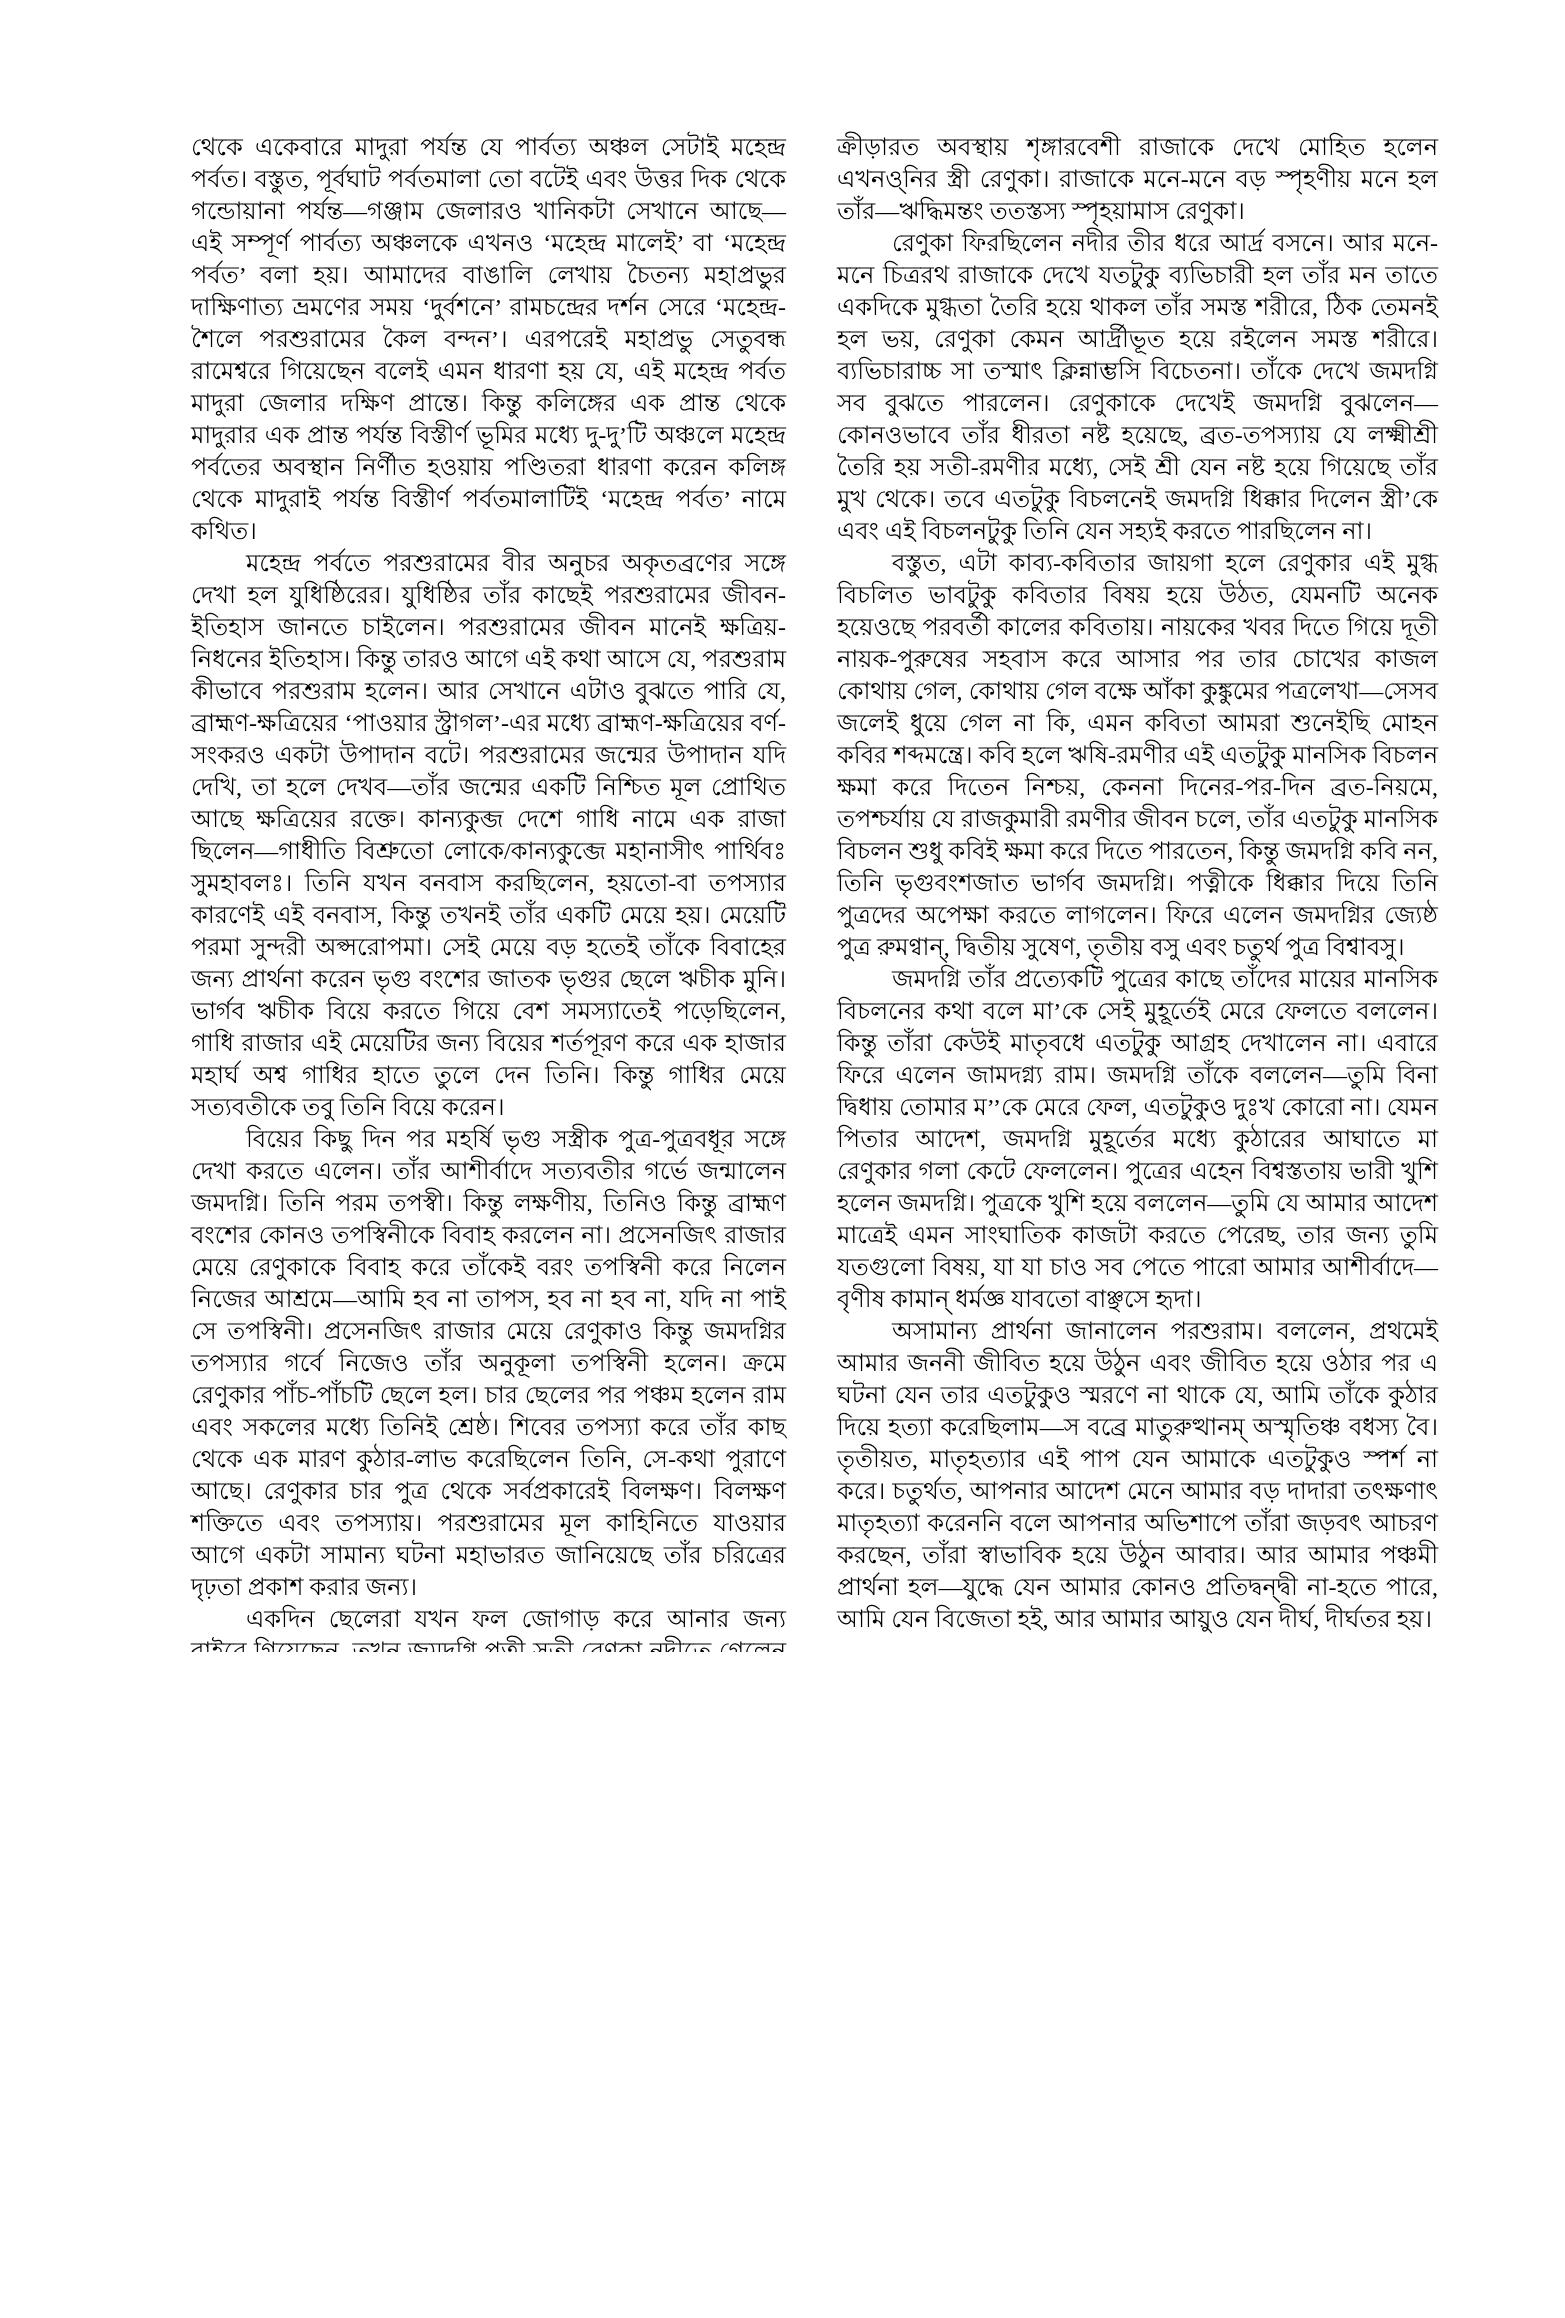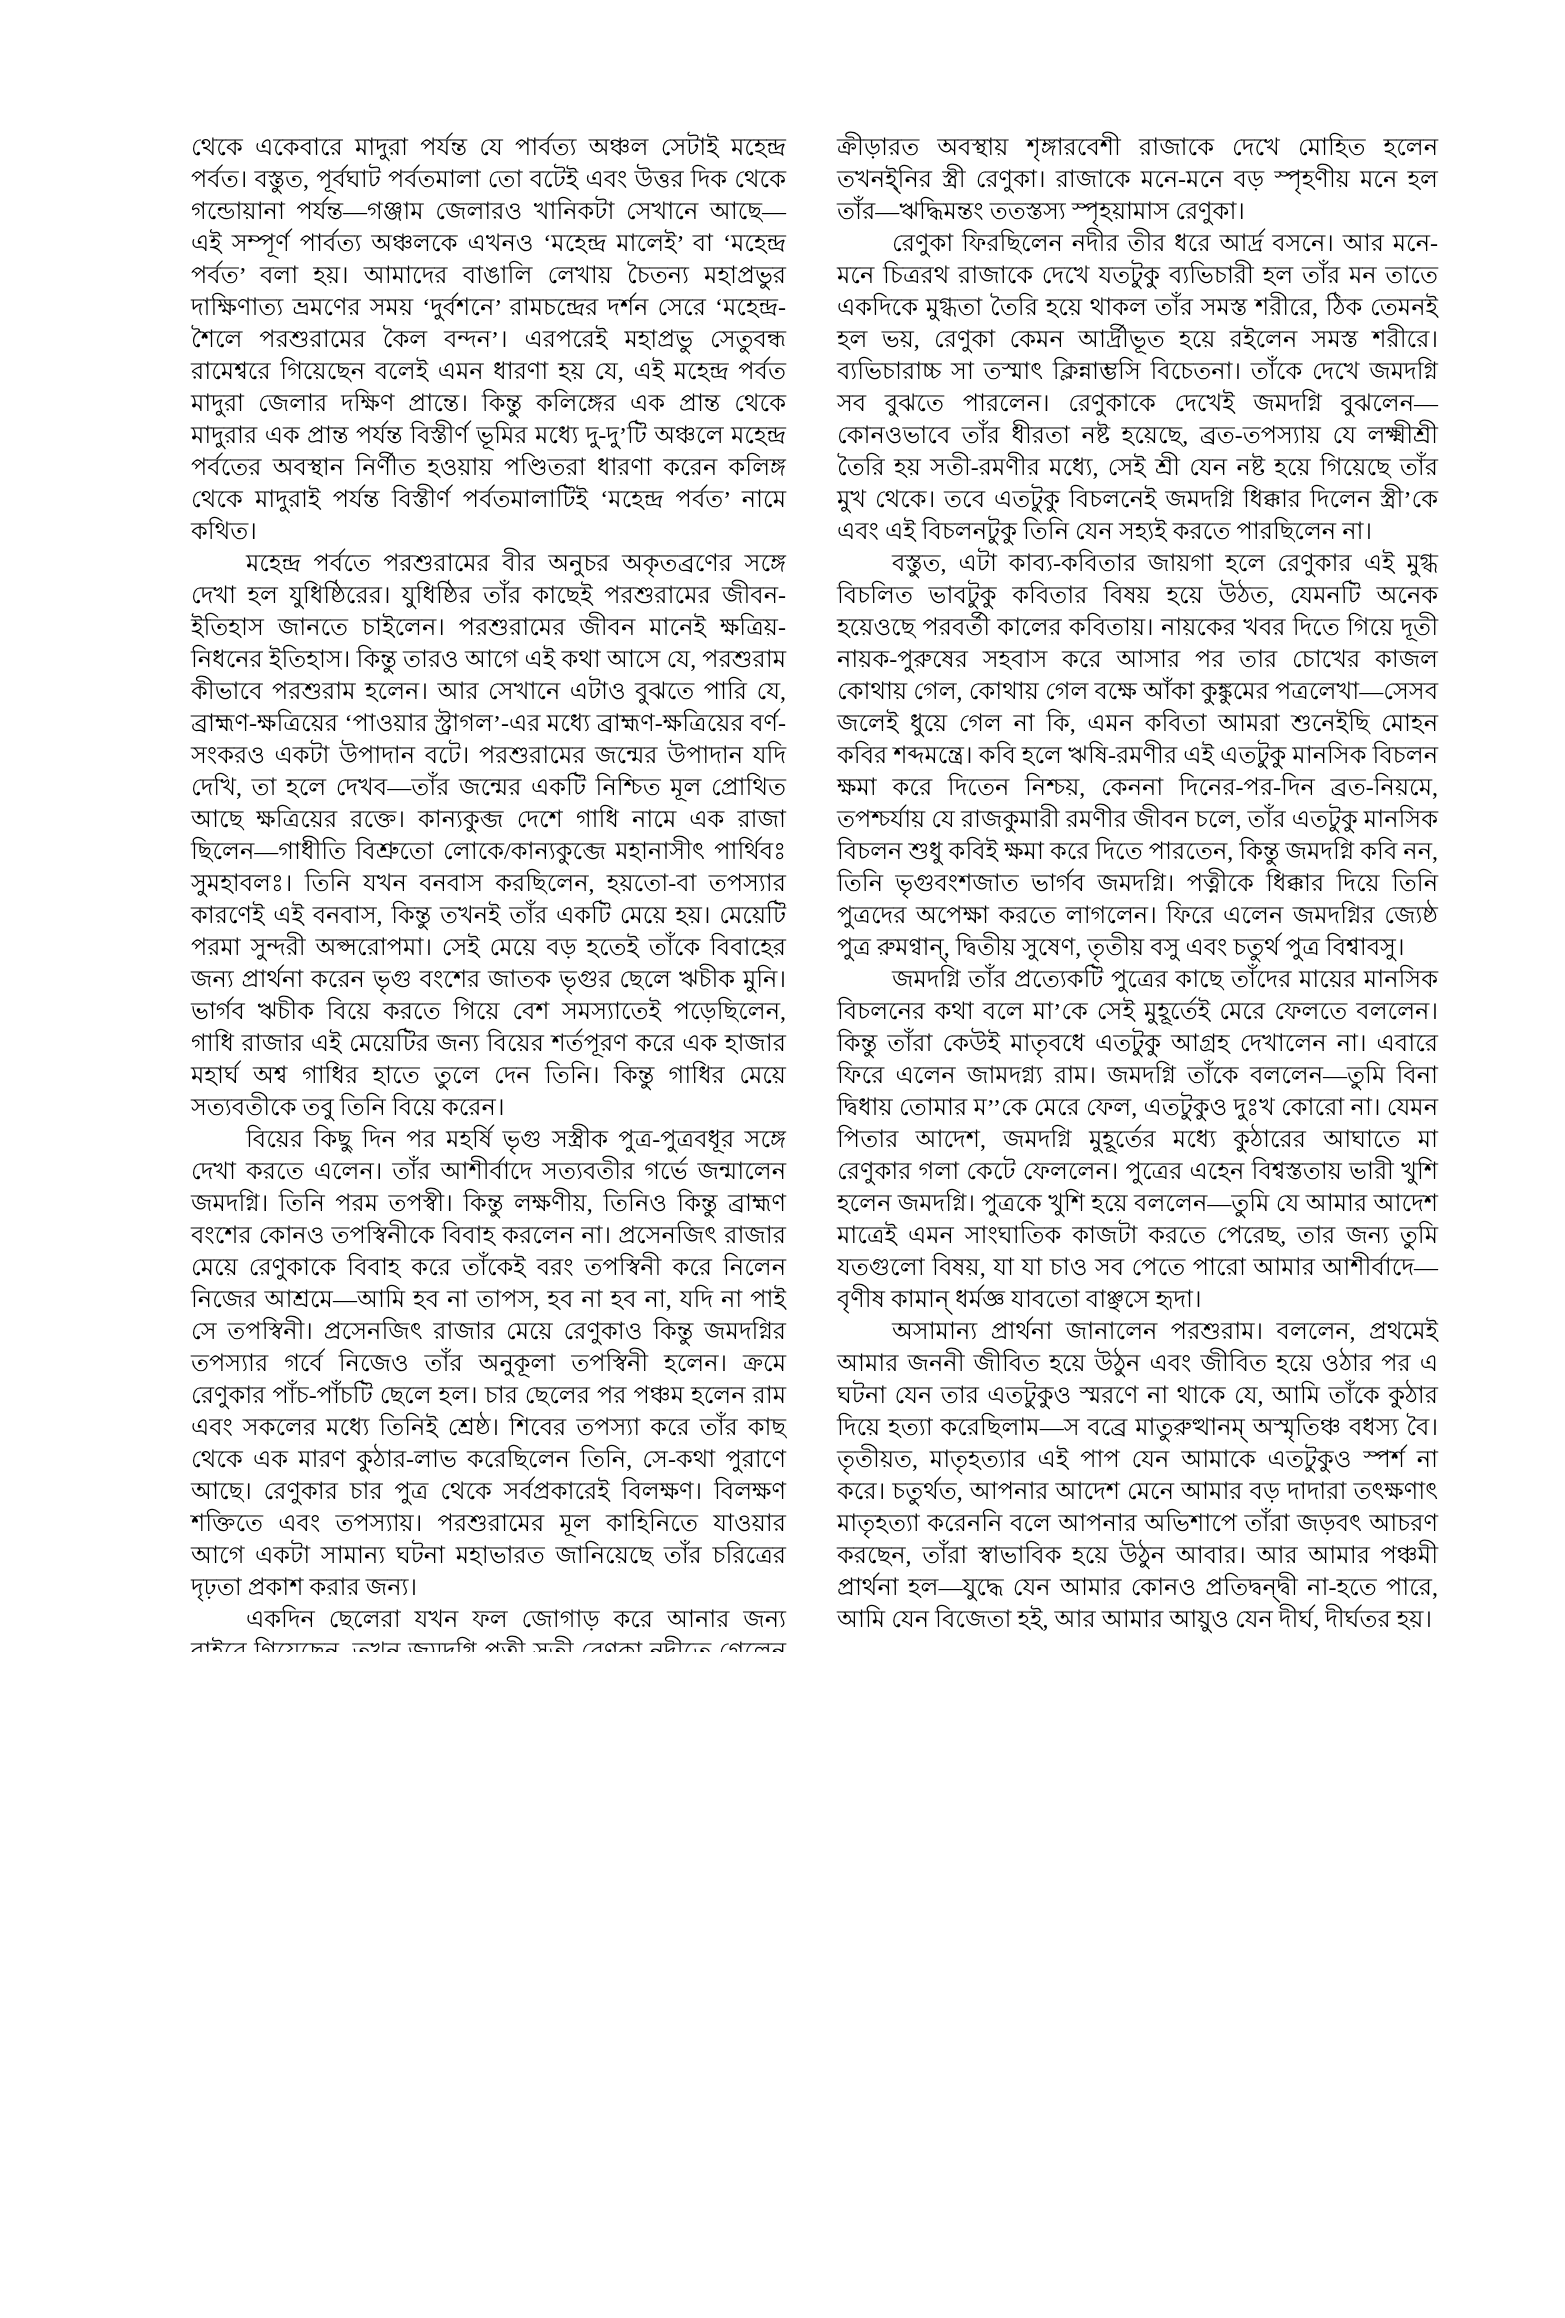--- a/index.html
+++ b/index.html
@@ -68,21 +68,21 @@
 <div class="page">
 
   <div class="col col-left">
     <p>থেকে একেবারে মাদুরা পর্যন্ত যে পার্বত্য অঞ্চল সেটাই মহেন্দ্র পর্বত। বস্তুত, পূর্বঘাট পর্বতমালা তো বটেই এবং উত্তর দিক থেকে গন্ডোয়ানা পর্যন্ত—গঞ্জাম জেলারও খানিকটা সেখানে আছে—এই সম্পূর্ণ পার্বত্য অঞ্চলকে এখনও ‘মহেন্দ্র মালেই’ বা ‘মহেন্দ্র পর্বত’ বলা হয়। আমাদের বাঙালি লেখায় চৈতন্য মহাপ্রভুর দাক্ষিণাত্য ভ্রমণের সময় ‘দুর্বশনে’ রামচন্দ্রের দর্শন সেরে ‘মহেন্দ্র-শৈলে পরশুরামের কৈল বন্দন’। এরপরেই মহাপ্রভু সেতুবন্ধ রামেশ্বরে গিয়েছেন বলেই এমন ধারণা হয় যে, এই মহেন্দ্র পর্বত মাদুরা জেলার দক্ষিণ প্রান্তে। কিন্তু কলিঙ্গের এক প্রান্ত থেকে মাদুরার এক প্রান্ত পর্যন্ত বিস্তীর্ণ ভূমির মধ্যে দু-দু’টি অঞ্চলে মহেন্দ্র পর্বতের অবস্থান নির্ণীত হওয়ায় পণ্ডিতরা ধারণা করেন কলিঙ্গ থেকে মাদুরাই পর্যন্ত বিস্তীর্ণ পর্বতমালাটিই ‘মহেন্দ্র পর্বত’ নামে কথিত।</p>
     <p class="indent">মহেন্দ্র পর্বতে পরশুরামের বীর অনুচর অকৃতব্রণের সঙ্গে দেখা হল যুধিষ্ঠিরের। যুধিষ্ঠির তাঁর কাছেই পরশুরামের জীবন-ইতিহাস জানতে চাইলেন। পরশুরামের জীবন মানেই ক্ষত্রিয়-নিধনের ইতিহাস। কিন্তু তারও আগে এই কথা আসে যে, পরশুরাম কীভাবে পরশুরাম হলেন। আর সেখানে এটাও বুঝতে পারি যে, ব্রাহ্মণ-ক্ষত্রিয়ের ‘পাওয়ার স্ট্রাগল’-এর মধ্যে ব্রাহ্মণ-ক্ষত্রিয়ের বর্ণ-সংকরও একটা উপাদান বটে। পরশুরামের জন্মের উপাদান যদি দেখি, তা হলে দেখব—তাঁর জন্মের একটি নিশ্চিত মূল প্রোথিত আছে ক্ষত্রিয়ের রক্তে। কান্যকুব্জ দেশে গাধি নামে এক রাজা ছিলেন—গাধীতি বিশ্রুতো লোকে/কান্যকুব্জে মহানাসীৎ পার্থিবঃ সুমহাবলঃ। তিনি যখন বনবাস করছিলেন, হয়তো-বা তপস্যার কারণেই এই বনবাস, কিন্তু তখনই তাঁর একটি মেয়ে হয়। মেয়েটি পরমা সুন্দরী অপ্সরোপমা। সেই মেয়ে বড় হতেই তাঁকে বিবাহের জন্য প্রার্থনা করেন ভৃগু বংশের জাতক ভৃগুর ছেলে ঋচীক মুনি। ভার্গব ঋচীক বিয়ে করতে গিয়ে বেশ সমস্যাতেই পড়েছিলেন, গাধি রাজার এই মেয়েটির জন্য বিয়ের শর্তপূরণ করে এক হাজার মহার্ঘ অশ্ব গাধির হাতে তুলে দেন তিনি। কিন্তু গাধির মেয়ে সত্যবতীকে তবু তিনি বিয়ে করেন।</p>
     <p class="indent">বিয়ের কিছু দিন পর মহর্ষি ভৃগু সস্ত্রীক পুত্র-পুত্রবধূর সঙ্গে দেখা করতে এলেন। তাঁর আশীর্বাদে সত্যবতীর গর্ভে জন্মালেন জমদগ্নি। তিনি পরম তপস্বী। কিন্তু লক্ষণীয়, তিনিও কিন্তু ব্রাহ্মণ বংশের কোনও তপস্বিনীকে বিবাহ করলেন না। প্রসেনজিৎ রাজার মেয়ে রেণুকাকে বিবাহ করে তাঁকেই বরং তপস্বিনী করে নিলেন নিজের আশ্রমে—আমি হব না তাপস, হব না হব না, যদি না পাই সে তপস্বিনী। প্রসেনজিৎ রাজার মেয়ে রেণুকাও কিন্তু জমদগ্নির তপস্যার গর্বে নিজেও তাঁর অনুকূলা তপস্বিনী হলেন। ক্রমে রেণুকার পাঁচ-পাঁচটি ছেলে হল। চার ছেলের পর পঞ্চম হলেন রাম এবং সকলের মধ্যে তিনিই শ্রেষ্ঠ। শিবের তপস্যা করে তাঁর কাছ থেকে এক মারণ কুঠার-লাভ করেছিলেন তিনি, সে-কথা পুরাণে আছে। রেণুকার চার পুত্র থেকে সর্বপ্রকারেই বিলক্ষণ। বিলক্ষণ শক্তিতে এবং তপস্যায়। পরশুরামের মূল কাহিনিতে যাওয়ার আগে একটা সামান্য ঘটনা মহাভারত জানিয়েছে তাঁর চরিত্রের দৃঢ়তা প্রকাশ করার জন্য।</p>
     <p class="indent">একদিন ছেলেরা যখন ফল জোগাড় করে আনার জন্য বাইরে গিয়েছেন, তখন জমদগ্নি-পত্নী সতী রেণুকা নদীতে গেলেন স্নান করার জন্য। রেণুকা স্নান করে সিক্তবস্ত্রে যখন ফিরে আসছেন, তখন মার্ত্তিকাবত দেশের রাজা চিত্ররথকে দেখতে পেলেন তিনি। মার্ত্তিকাবত দেশটা এখনকার রাজস্থানের আবু পাহাড় এবং আজমীর-এর মাঝামাঝি জায়গা বোধহয়। কেউ-বা বলেন, সেটা কুরুক্ষেত্র অঞ্চলেই। যাই হোক, এই দেশের রাজার নাম চিত্ররথ, তিনি দেখতেও যেমন সুন্দর তেমনই শৌখিন। রেণুকা, নদীর তীর ধরে আসতে-আসতে দেখলেন—রাজা চিত্ররথ স্ত্রী’র সঙ্গে জলক্রীড়া করছেন। তাঁর গলায় সোনার পদ্মমালা,</p>
   </div>
 
   <div class="col col-right">
-    <p>ক্রীড়ারত অবস্থায় শৃঙ্গারবেশী রাজাকে দেখে মোহিত হলেন তখনই্নির স্ত্রী রেণুকা। রাজাকে মনে-মনে বড় স্পৃহণীয় মনে হল তাঁর—ঋদ্ধিমন্তং ততস্তস্য স্পৃহয়ামাস রেণুকা।</p>
+    <p>ক্রীড়ারত অবস্থায় শৃঙ্গারবেশী রাজাকে দেখে মোহিত হলেন এখনও্নির স্ত্রী রেণুকা। রাজাকে মনে-মনে বড় স্পৃহণীয় মনে হল তাঁর—ঋদ্ধিমন্তং ততস্তস্য স্পৃহয়ামাস রেণুকা।</p>
     <p class="indent">রেণুকা ফিরছিলেন নদীর তীর ধরে আর্দ্র বসনে। আর মনে-মনে চিত্ররথ রাজাকে দেখে যতটুকু ব্যভিচারী হল তাঁর মন তাতে একদিকে মুগ্ধতা তৈরি হয়ে থাকল তাঁর সমস্ত শরীরে, ঠিক তেমনই হল ভয়, রেণুকা কেমন আর্দ্রীভূত হয়ে রইলেন সমস্ত শরীরে। ব্যভিচারাচ্চ সা তস্মাৎ ক্লিন্নাম্ভসি বিচেতনা। তাঁকে দেখে জমদগ্নি সব বুঝতে পারলেন। রেণুকাকে দেখেই জমদগ্নি বুঝলেন—কোনওভাবে তাঁর ধীরতা নষ্ট হয়েছে, ব্রত-তপস্যায় যে লক্ষ্মীশ্রী তৈরি হয় সতী-রমণীর মধ্যে, সেই শ্রী যেন নষ্ট হয়ে গিয়েছে তাঁর মুখ থেকে। তবে এতটুকু বিচলনেই জমদগ্নি ধিক্কার দিলেন স্ত্রী’কে এবং এই বিচলনটুকু তিনি যেন সহ্যই করতে পারছিলেন না।</p>
     <p class="indent">বস্তুত, এটা কাব্য-কবিতার জায়গা হলে রেণুকার এই মুগ্ধ বিচলিত ভাবটুকু কবিতার বিষয় হয়ে উঠত, যেমনটি অনেক হয়েওছে পরবর্তী কালের কবিতায়। নায়কের খবর দিতে গিয়ে দূতী নায়ক-পুরুষের সহবাস করে আসার পর তার চোখের কাজল কোথায় গেল, কোথায় গেল বক্ষে আঁকা কুঙ্কুমের পত্রলেখা—সেসব জলেই ধুয়ে গেল না কি, এমন কবিতা আমরা শুনেইছি মোহন কবির শব্দমন্ত্রে। কবি হলে ঋষি-রমণীর এই এতটুকু মানসিক বিচলন ক্ষমা করে দিতেন নিশ্চয়, কেননা দিনের-পর-দিন ব্রত-নিয়মে, তপশ্চর্যায় যে রাজকুমারী রমণীর জীবন চলে, তাঁর এতটুকু মানসিক বিচলন শুধু কবিই ক্ষমা করে দিতে পারতেন, কিন্তু জমদগ্নি কবি নন, তিনি ভৃগুবংশজাত ভার্গব জমদগ্নি। পত্নীকে ধিক্কার দিয়ে তিনি পুত্রদের অপেক্ষা করতে লাগলেন। ফিরে এলেন জমদগ্নির জ্যেষ্ঠ পুত্র রুমণ্বান্, দ্বিতীয় সুষেণ, তৃতীয় বসু এবং চতুর্থ পুত্র বিশ্বাবসু।</p>
     <p class="indent">জমদগ্নি তাঁর প্রত্যেকটি পুত্রের কাছে তাঁদের মায়ের মানসিক বিচলনের কথা বলে মা’কে সেই মুহূর্তেই মেরে ফেলতে বললেন। কিন্তু তাঁরা কেউই মাতৃবধে এতটুকু আগ্রহ দেখালেন না। এবারে ফিরে এলেন জামদগ্ন্য রাম। জমদগ্নি তাঁকে বললেন—তুমি বিনা দ্বিধায় তোমার ম’’কে মেরে ফেল, এতটুকুও দুঃখ কোরো না। যেমন পিতার আদেশ, জমদগ্নি মুহূর্তের মধ্যে কুঠারের আঘাতে মা রেণুকার গলা কেটে ফেললেন। পুত্রের এহেন বিশ্বস্ততায় ভারী খুশি হলেন জমদগ্নি। পুত্রকে খুশি হয়ে বললেন—তুমি যে আমার আদেশ মাত্রেই এমন সাংঘাতিক কাজটা করতে পেরেছ, তার জন্য তুমি যতগুলো বিষয়, যা যা চাও সব পেতে পারো আমার আশীর্বাদে—বৃণীষ কামান্ ধর্মজ্ঞ যাবতো বাঞ্ছসে হৃদা।</p>
     <p class="indent">অসামান্য প্রার্থনা জানালেন পরশুরাম। বললেন, প্রথমেই আমার জননী জীবিত হয়ে উঠুন এবং জীবিত হয়ে ওঠার পর এ ঘটনা যেন তার এতটুকুও স্মরণে না থাকে যে, আমি তাঁকে কুঠার দিয়ে হত্যা করেছিলাম—স বব্রে মাতুরুত্থানম্ অস্মৃতিঞ্চ বধস্য বৈ। তৃতীয়ত, মাতৃহত্যার এই পাপ যেন আমাকে এতটুকুও স্পর্শ না করে। চতুর্থত, আপনার আদেশ মেনে আমার বড় দাদারা তৎক্ষণাৎ মাতৃহত্যা করেননি বলে আপনার অভিশাপে তাঁরা জড়বৎ আচরণ করছেন, তাঁরা স্বাভাবিক হয়ে উঠুন আবার। আর আমার পঞ্চমী প্রার্থনা হল—যুদ্ধে যেন আমার কোনও প্রতিদ্বন্দ্বী না-হতে পারে, আমি যেন বিজেতা হই, আর আমার আয়ুও যেন দীর্ঘ, দীর্ঘতর হয়।</p>
     <p class="end-note">(ক্রমশ)</p>
   </div>
 
   <div class="footer">
     <div class="footer-title">রোববার</div>
     <div class="page-num">৪৮</div>

